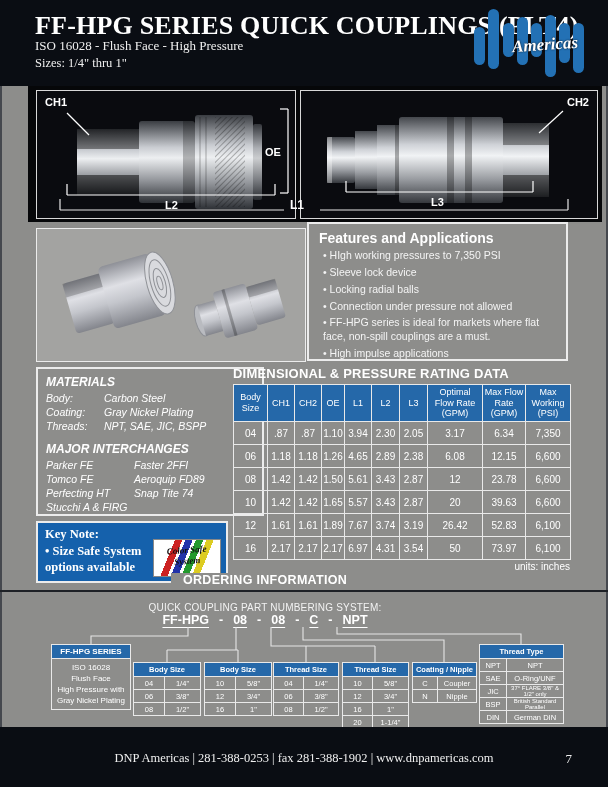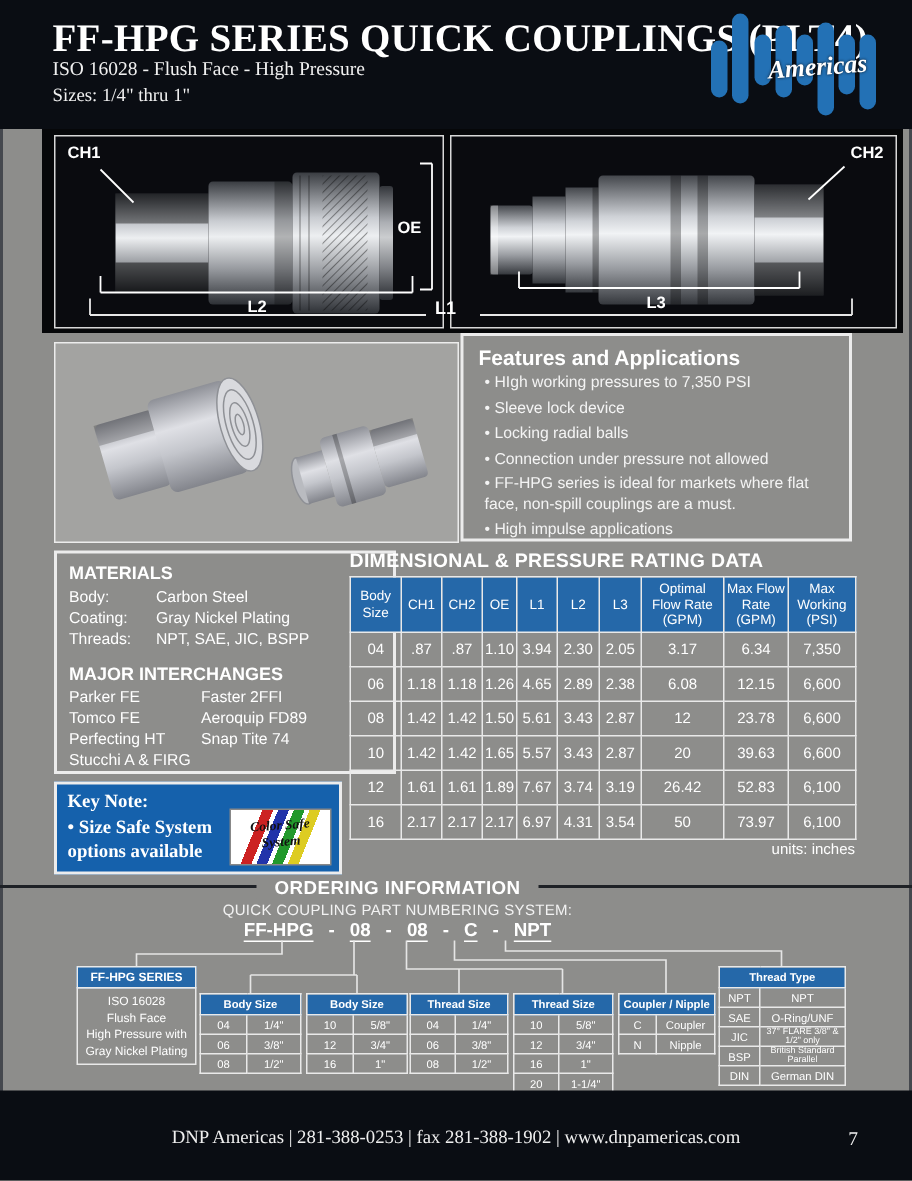--- a/index.html
+++ b/index.html
@@ -26,21 +26,21 @@
   
   #render-panel{position:absolute; left:36px; top:228px; width:268px; height:132px;
                 background:#a3a3a1; border:1px solid #ececec;}
   #features-box{position:absolute; left:307px; top:222px; width:261px; height:139px;
                 border:2px solid #ececec; color:#fff; padding:6px 10px; box-sizing:border-box;}
   #features-title{font-weight:bold; font-size:14px; margin-bottom:3px;}
   .feat-item{font-size:10.5px; color:#f4f4f4; line-height:1.32; margin:3px 0 0 4px;}
   .feat-item:before{content:"• ";}
   
   #materials-box{position:absolute; left:36px; top:367px; width:228px; height:149px;
-                 border:2px solid #ececec; color:#fff; padding:6px 8px; box-sizing:border-box;}
+                 border:2px solid #ececec; color:#fff; padding:6px 8px; box-sizing:border-box;font-style:italic;}
   .sec-title{font-weight:bold; font-size:12px; margin-bottom:3px;}
   .kv-row{display:flex; font-size:10.5px; margin:2px 0;}
   .kv-label{width:58px; flex:none;}
   .pair-row{display:flex; font-size:10.5px; margin:2px 0;}
   .pair-left{width:88px; flex:none;}
   #interchanges{margin-top:10px;}
   #keynote-box{position:absolute; left:36px; top:521px; width:192px; height:62px; background:#1561ac;
                border:2px solid #ececec; box-sizing:border-box; color:#fff;
                font-family:"Liberation Serif",serif; font-weight:bold; font-size:12.5px; padding:4px 7px;}
   #keynote-item{margin-top:2px; width:135px; line-height:1.25;}
@@ -53,21 +53,21 @@
                   transform:rotate(-4deg); font-weight:bold;}
   
   #dim-title{position:absolute; left:233px; top:366px; color:#fff; font-weight:bold; font-size:13px; letter-spacing:.2px;}
   #dim-table{position:absolute; left:233px; top:384px; width:337px; border-collapse:collapse; table-layout:fixed;}
   #dim-table th{background:#2568a9; color:#fff; font-weight:normal; font-size:9px; line-height:1.2;
                 border:1px solid #e9e9e9; white-space:pre-line; height:36px; padding:0 1px;}
   #dim-table td{color:#fff; font-size:10px; text-align:center; border:1px solid #e9e9e9; height:22px; padding:0;}
   #units-note{position:absolute; left:420px; top:561px; width:150px; text-align:right; color:#fff; font-size:10px;}
   
   #order-divider{position:absolute; left:0; top:590px; width:608px; height:2px; background:#1e2126;}
-  #order-title-wrap{position:absolute; left:0; top:583px; width:530px; text-align:center;}
+  #order-title-wrap{position:absolute; left:0; top:570px; width:530px; text-align:center;}
   #order-title{display:inline-block; background:#8d8d8b; padding:0 12px; color:#fff; font-weight:bold; font-size:12.5px; letter-spacing:.3px;}
   #order-subtitle{position:absolute; left:0; top:602px; width:530px; text-align:center; color:#f2f2f2; font-size:10px; letter-spacing:.2px;}
   #part-row{position:absolute; left:0; top:613px; width:530px; display:flex; justify-content:center; gap:10px;
             color:#fff; font-weight:bold; font-size:12.5px;}
   .part-seg{text-decoration:underline; text-underline-offset:3px;}
   .part-dash{text-decoration:none;}
   #connector-svg{position:absolute; left:0; top:626px; pointer-events:none;}
   .mini{position:absolute; border-collapse:collapse;}
   .mini th{background:#2568a9; color:#fff; font-size:7.5px; font-weight:bold; border:1px solid #e9e9e9; padding:1px 2px; height:11px;}
   .mini td{color:#fff; font-size:7.5px; text-align:center; border:1px solid #e9e9e9; padding:0 2px; height:12px;}
@@ -526,21 +526,21 @@
           </tr>
           <tr>
             <td style="width: 25px;">20</td>
             <td>1-1/4"</td>
           </tr>
         </tbody>
       </table>
       <table class="mini" style="left: 412px; top: 662px; width: 65px;">
         <thead>
           <tr>
-            <th colspan="2">Coupler / Nipple</th>
+            <th colspan="2">Coating / Nipple</th>
           </tr>
         </thead>
         <tbody>
           <tr>
             <td style="width: 20px;">C</td>
             <td>Coupler</td>
           </tr>
           <tr>
             <td style="width: 20px;">N</td>
             <td>Nipple</td>

